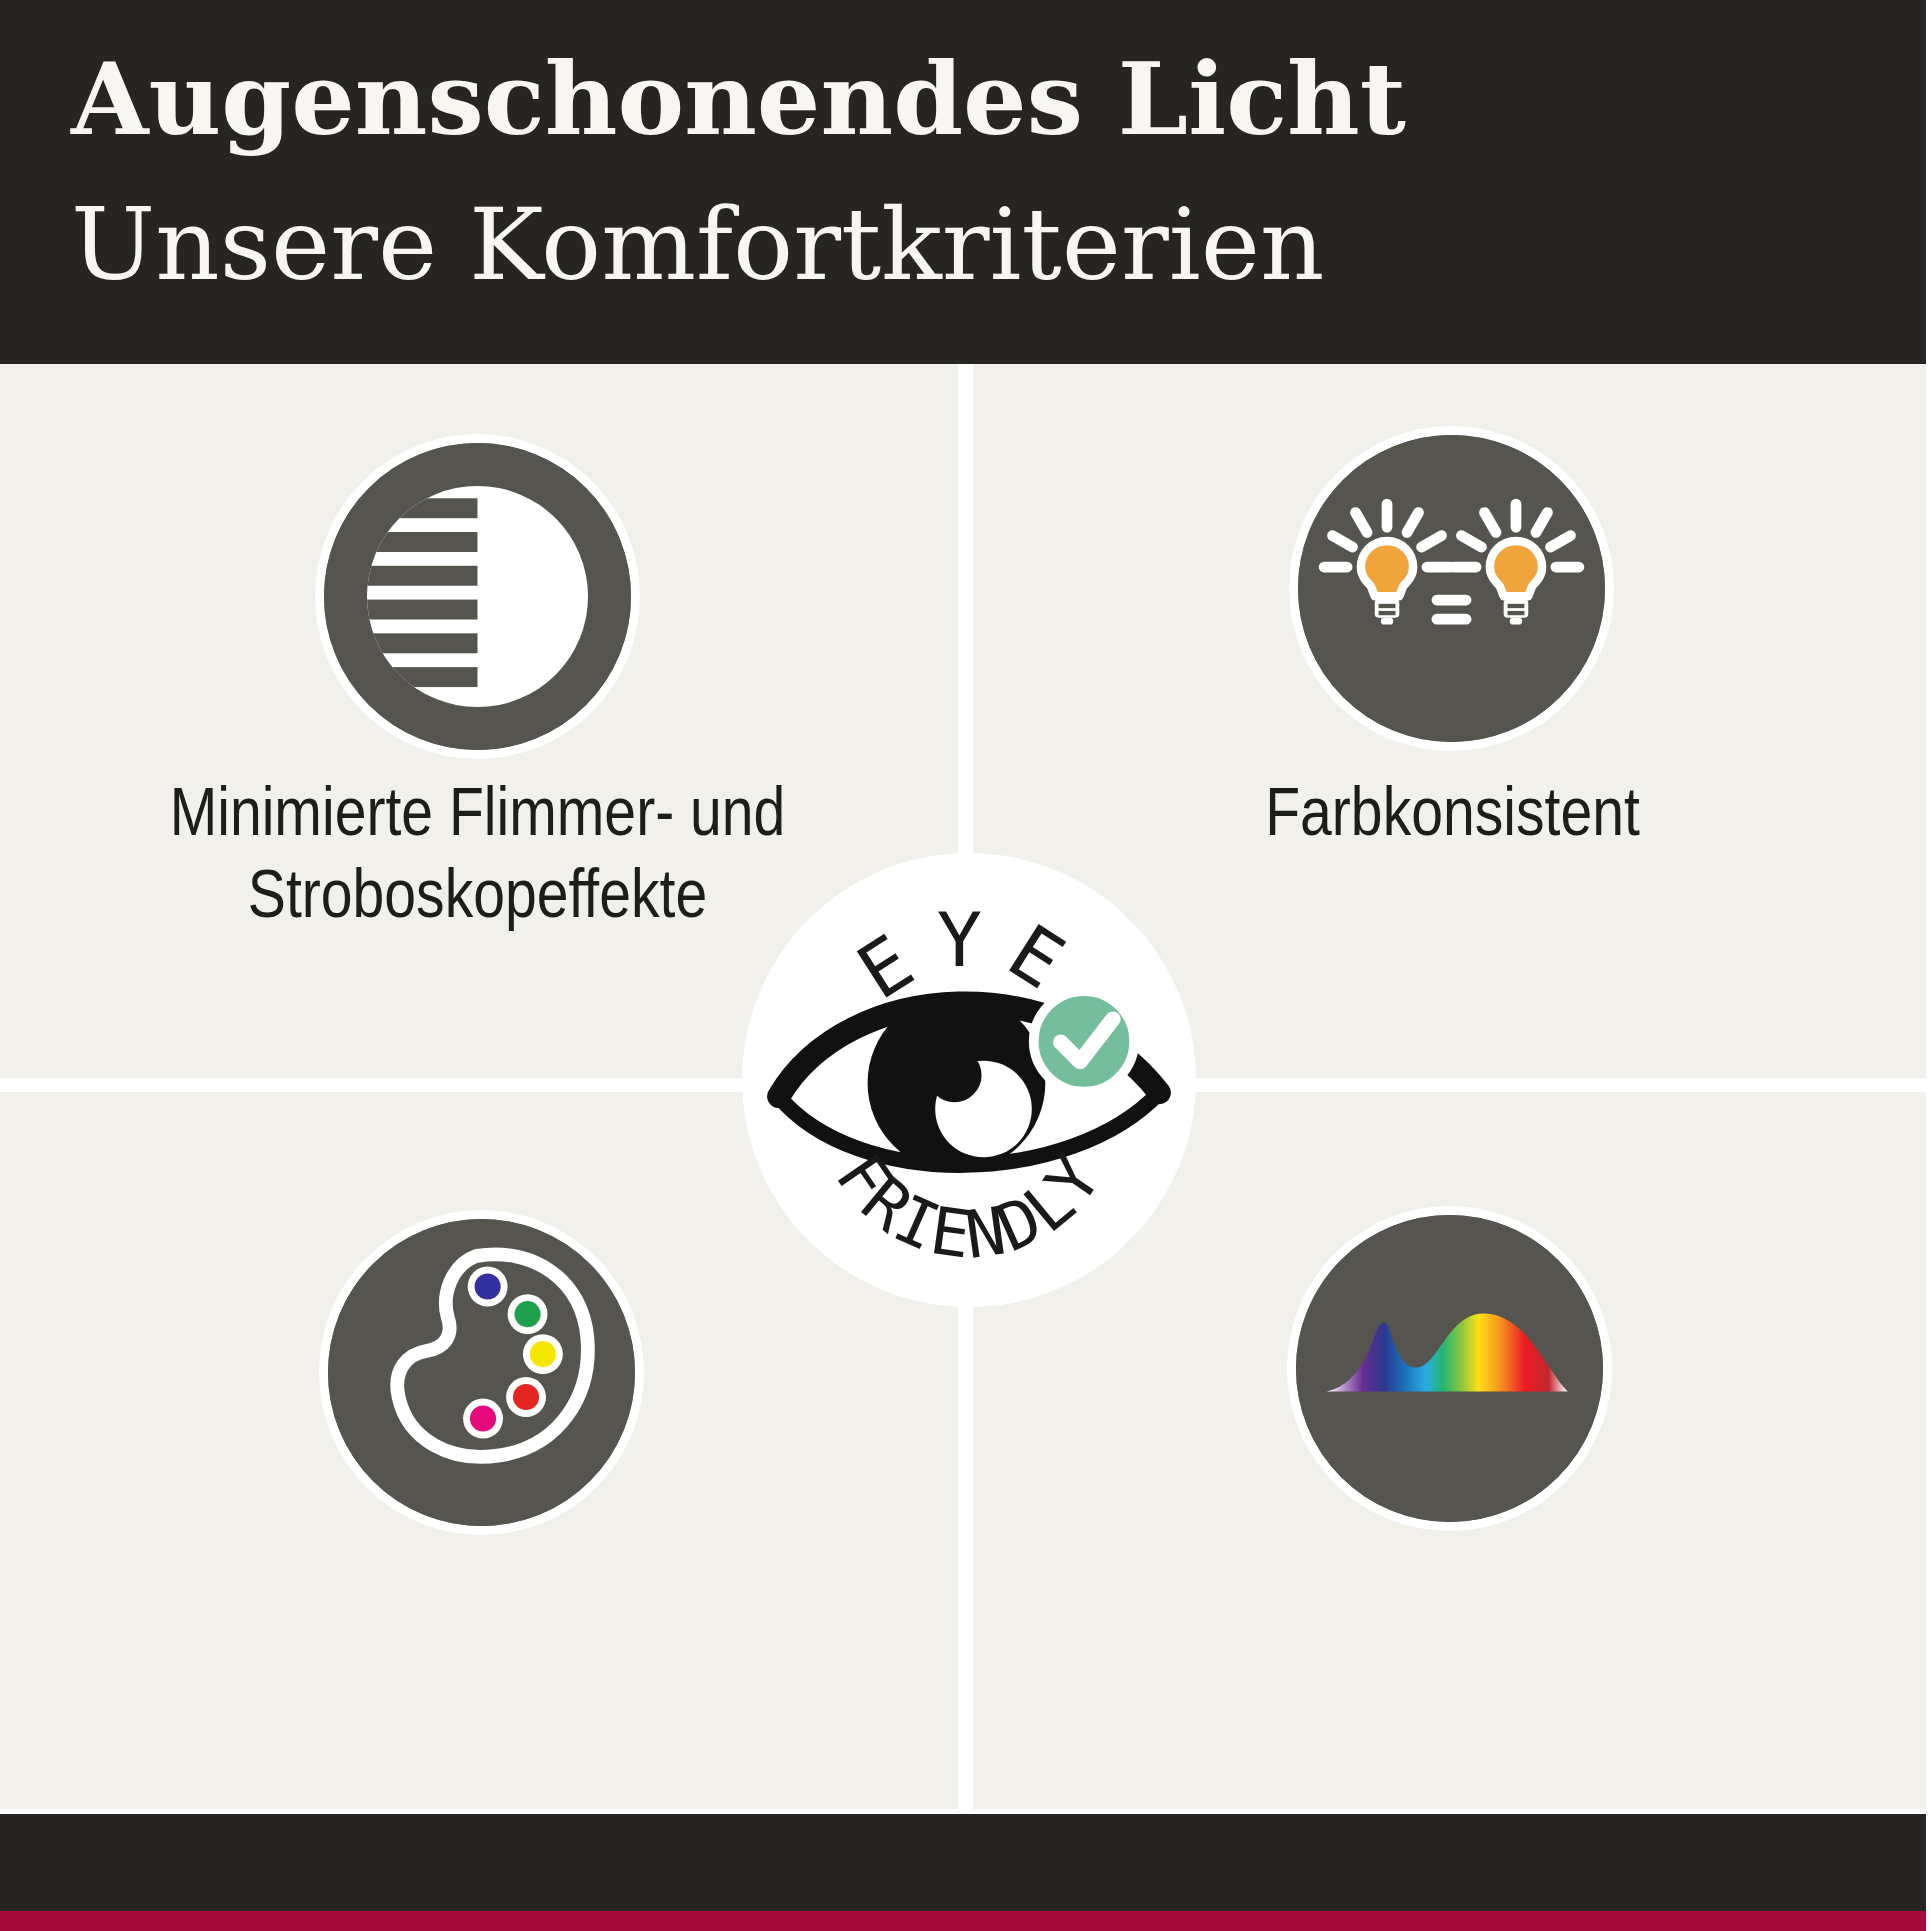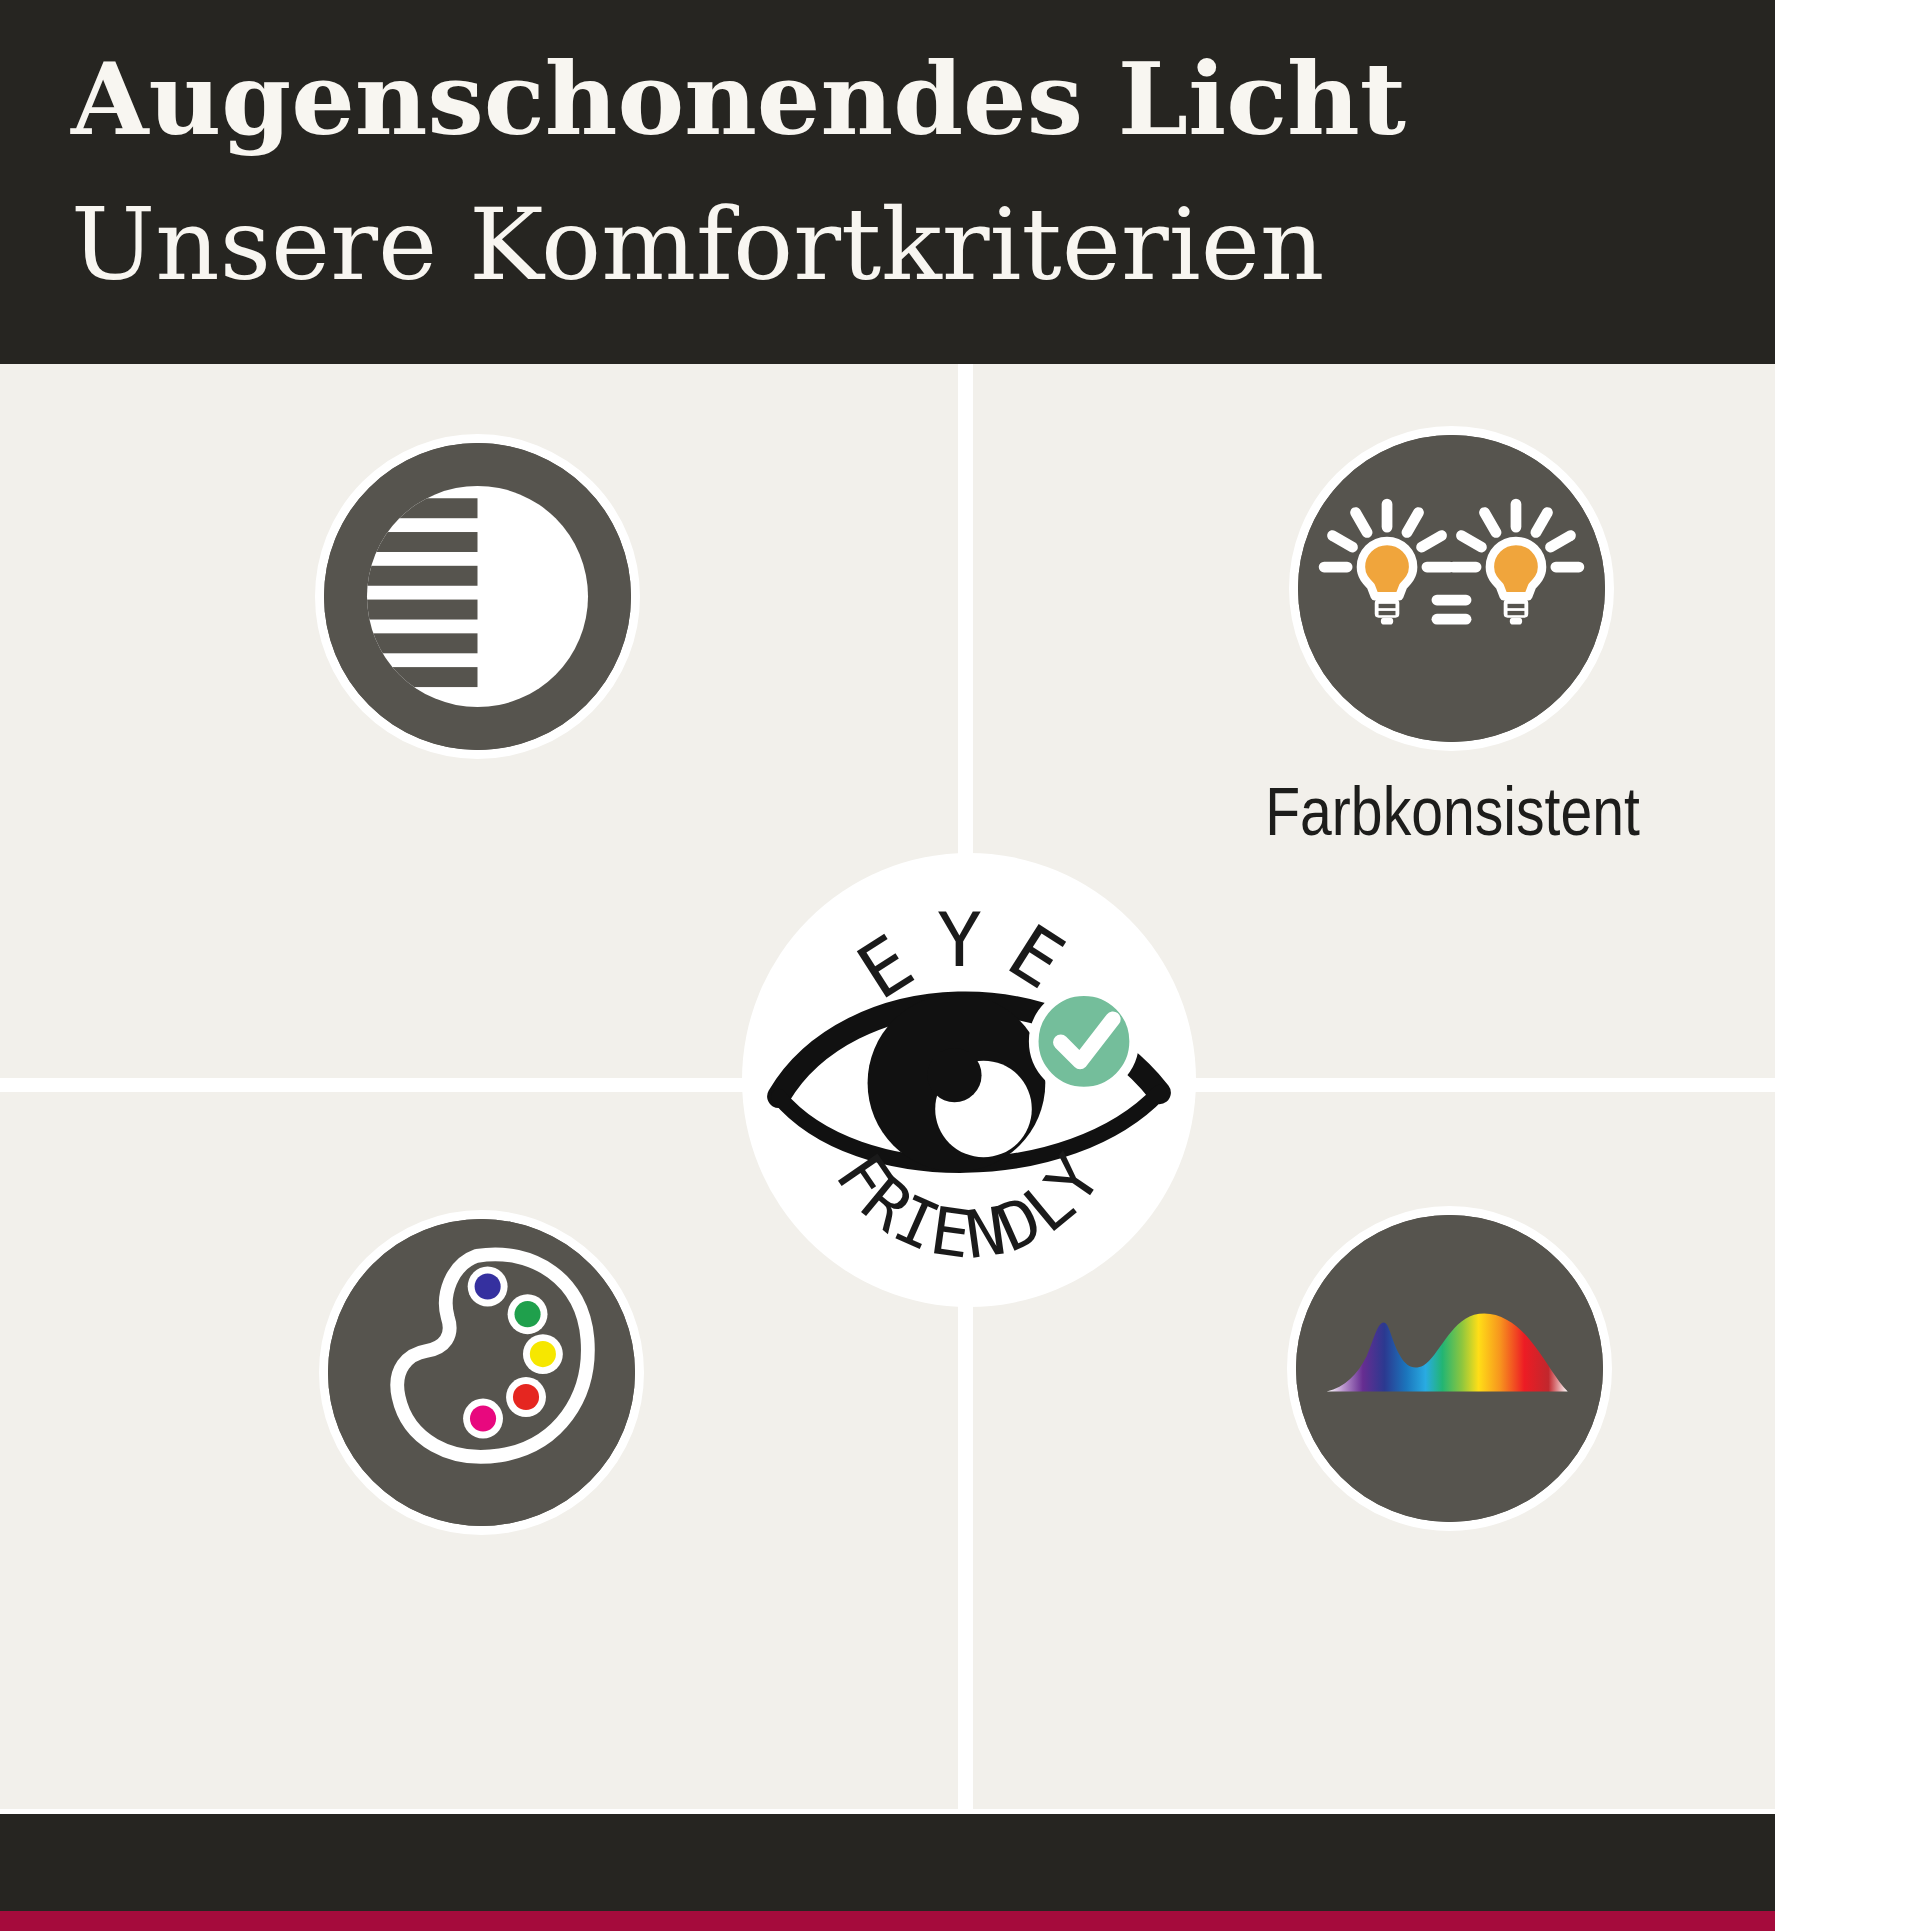--- a/index.html
+++ b/index.html
@@ -1,17 +1,17 @@
 <!DOCTYPE html>
 <html style="--header-bg: #262521; --beige: #f2f0eb; --icon-gray: #56544e; --crimson: #a50b3c; --text-dark: #1d1d1b; --text-light: #f8f6f1; --bulb-orange: #f0a53c; --check-green: #74be9b; --dot-blue: #35309f; --dot-green: #1fa04c; --dot-yellow: #f6e700; --dot-red: #e52620; --dot-magenta: #e8087e;"><head>
 <meta charset="utf-8">
 <style>
   html,body{margin:0;padding:0;background:#ffffff;}
   .canvas{
-    position:relative;width:1775px;height:1931px;background:#ffffff;
+    position:relative;width:1926px;height:1931px;background:#ffffff;
     font-family:"Liberation Sans",sans-serif;overflow:hidden;
   }
   
   .header{
     position:absolute;left:0;top:0;width:1931px;height:364px;
     background:var(--header-bg);color:var(--text-light);
   }
   .header-inner{position:absolute;left:71px;top:27px;}
   .title-line{display:block;font-family:"DejaVu Serif","Liberation Serif",serif;
     font-size:100px;line-height:145px;white-space:nowrap;}
@@ -153,20 +153,24 @@
             <stop offset="0.82" stop-color="#ed1c24"></stop>
             <stop offset="0.92" stop-color="#c1272d"></stop>
             <stop offset="1" stop-color="#ffffff"></stop>
           </linearGradient>
       </defs>
       <circle cx="100" cy="100" r="100" style="fill:var(--icon-gray)"></circle>
       <path d="M 20 115 C 32 112 40 104 46 92 C 50 83 53 70 57 70 C 61 70 62 82 68 92 C 72 99 77 101 83 98 C 93 92 100 70 116 65 C 132 61 146 72 156 86 C 163 95 170 108 177 115 Z" fill="url(#spectrum-grad)"></path>
     </svg>
   </div>
 
+  <div class="caption tl">
+    <span>Minimierte Flimmer- und</span>
+    <span>Stroboskopeffekte</span>
+  </div>
   <div class="caption tr">
     <span>Farbkonsistent</span>
   </div>
 
   <div class="badge">
     <svg viewBox="0 0 470 470" font-family="DejaVu Sans Mono, Liberation Mono, monospace" fill="#1a1a1a">
       <defs>
         <path id="arc-top" d="M 151.6 151.6 A 118 118 0 0 1 318.4 151.6" fill="none"></path>
         <path id="arc-bottom" d="M 84 298 A 155 155 0 0 0 386 298" fill="none"></path>
       </defs>

